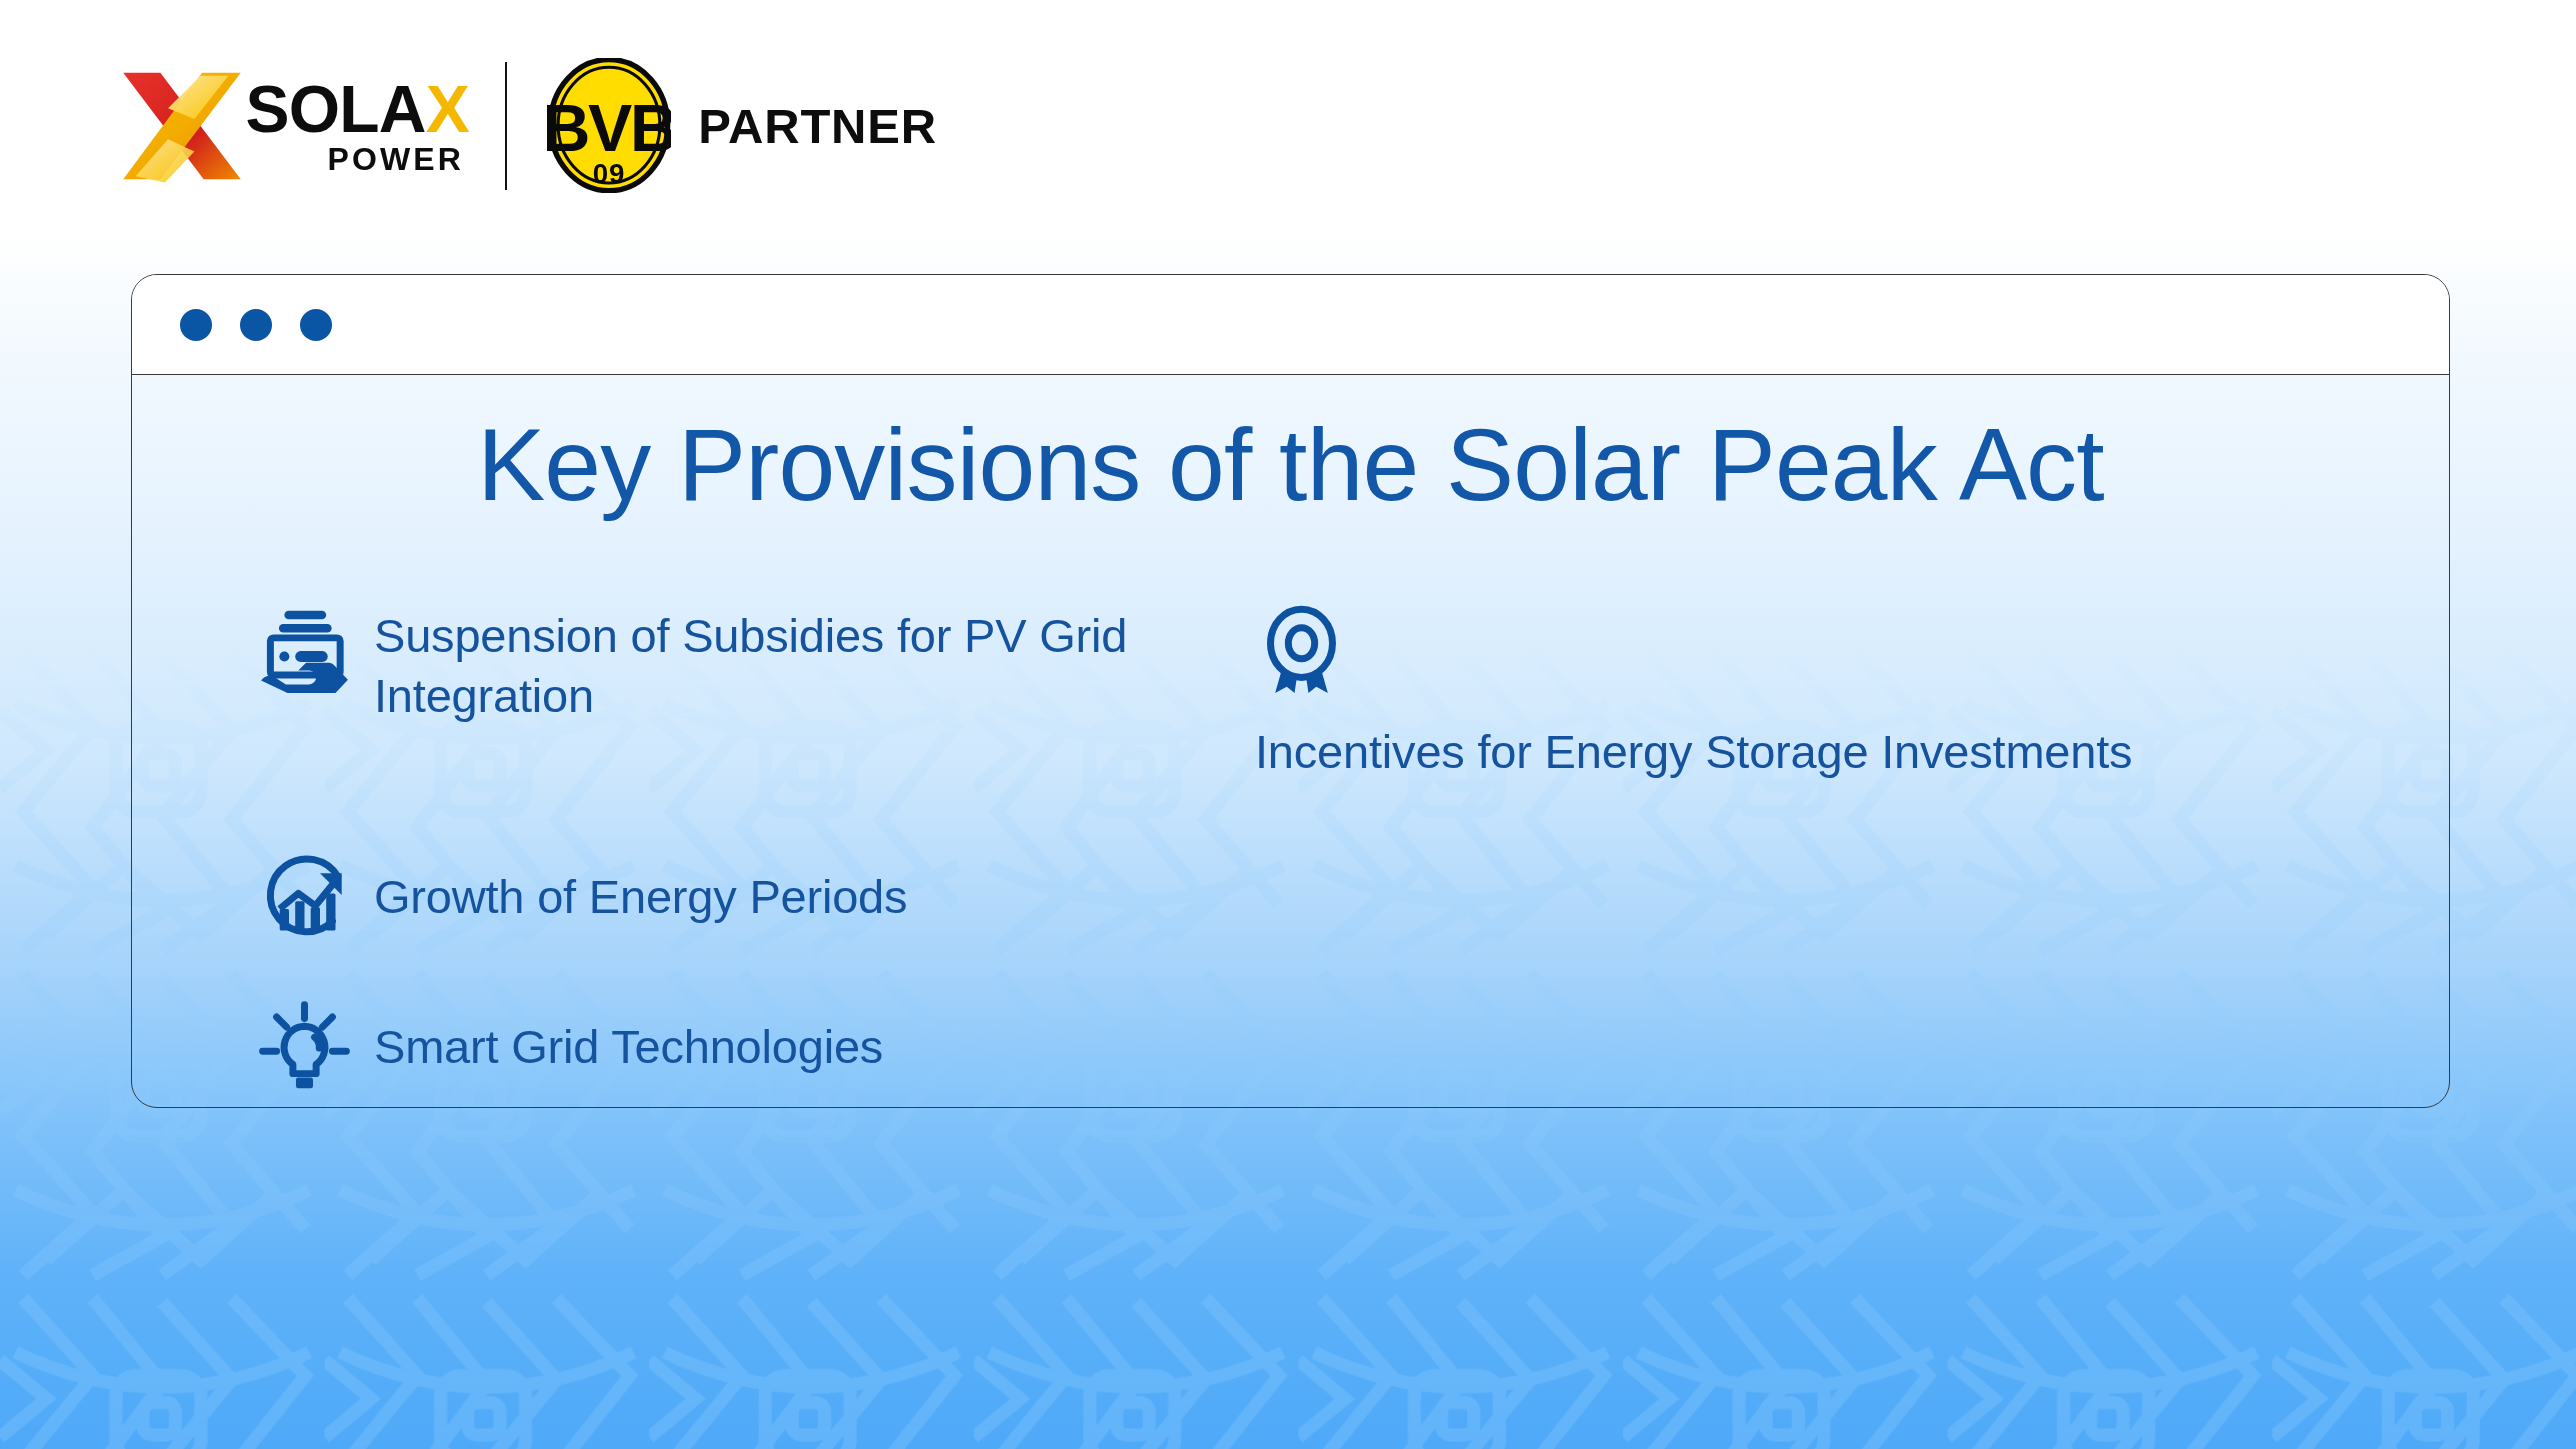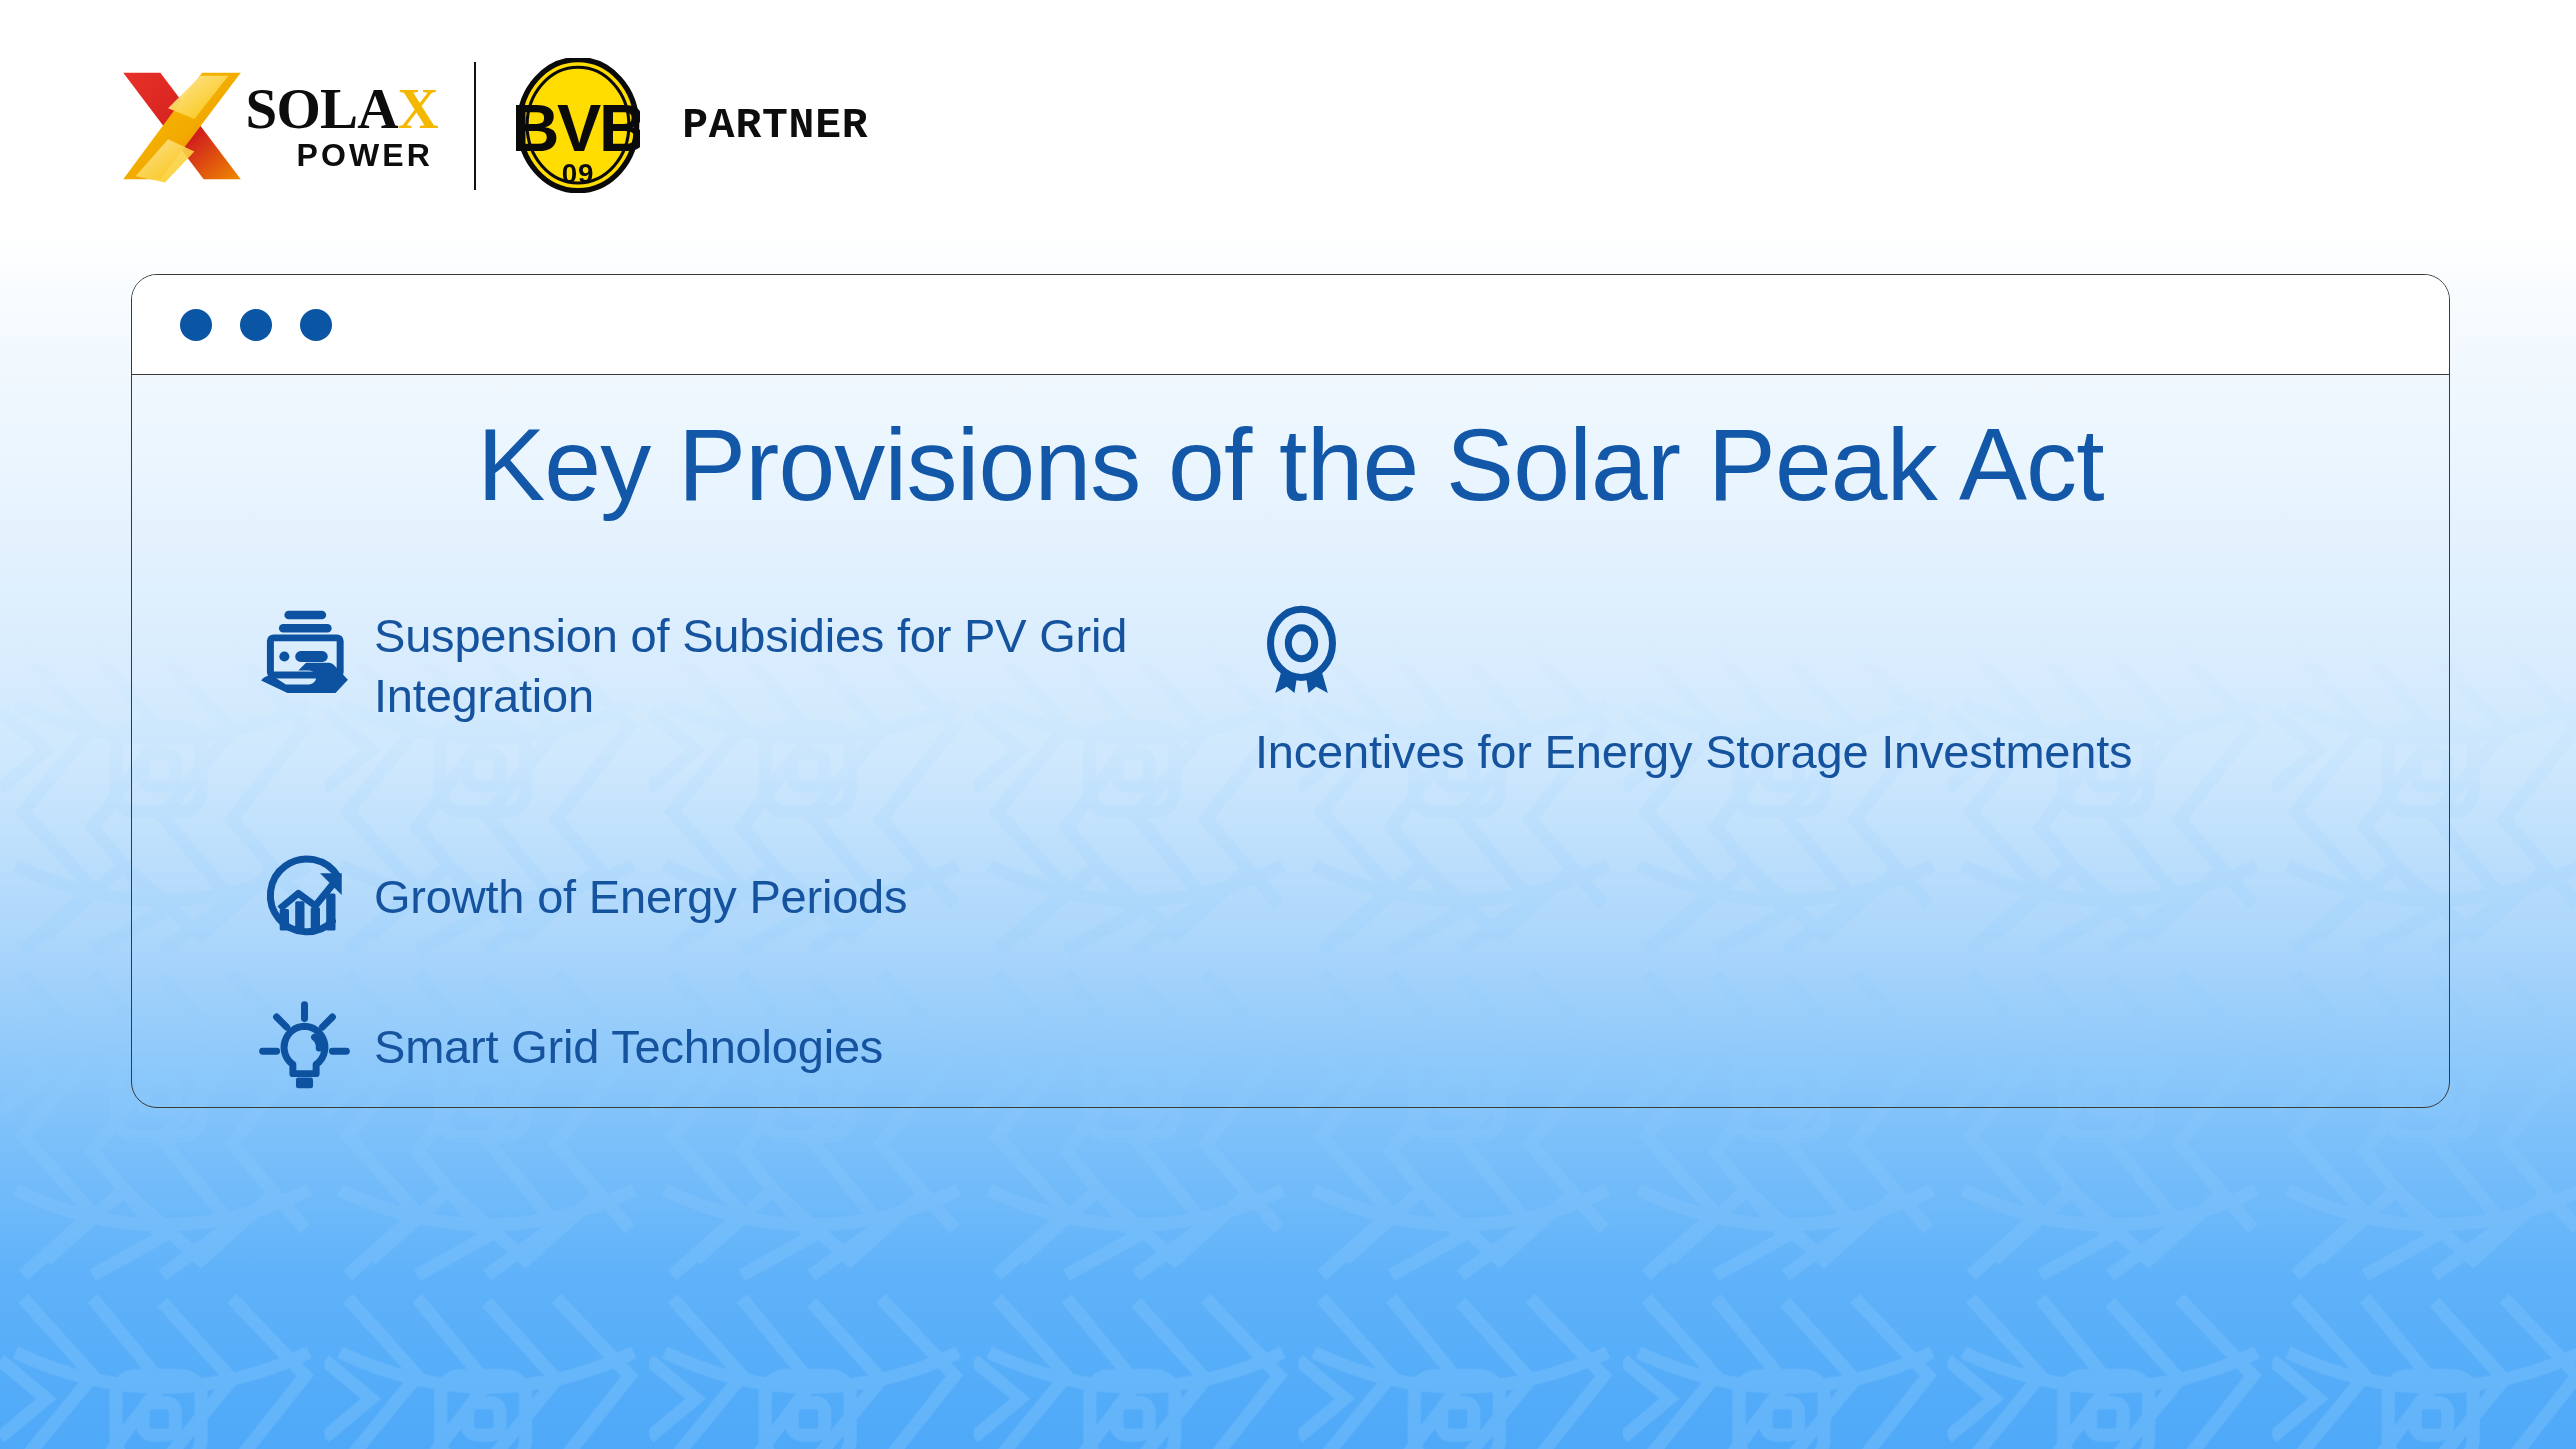--- a/index.html
+++ b/index.html
@@ -49,46 +49,46 @@
 
   
   .solax-mark { width:124px; height:116px; flex:0 0 auto; }
 
   .solax-word {
     margin-left:1.5px;
     display:flex; flex-direction:column; align-items:flex-end;
     line-height:1;
   }
   .solax-word .line1 {
-    font-size:57px; font-weight:bold; letter-spacing:-0.8px;
-    font-family:Liberation Serif, serif;
+    font-size:66px; font-weight:bold; letter-spacing:-0.8px;
+    font-family:Liberation Sans, sans-serif;
     color:#0d0d0d;
   }
   .solax-word .line1 .xgold { color:#f5b800; }
   .solax-word .line2 {
     margin-top:1.5px; margin-right:5px;
     font-size:32px; font-weight:bold; letter-spacing:3.1px;
     color:#0d0d0d;
   }
 
   .logo-divider {
     width:2.3px; height:128px;
     background:#111;
     margin:0 40px 0 36px;
     flex:0 0 auto;
   }
 
   .bvb-badge { width:124px; height:135px; flex:0 0 auto; }
 
   .partner-word {
-    margin-left:42px;
-    font-size:43px; font-weight:bold;
+    margin-left:27px;
+    font-size:49px; font-weight:bold;
     letter-spacing:0.8px;
     color:#0d0d0d;
-    font-family:Liberation Mono, monospace;
+    font-family:Liberation Sans, sans-serif;
     transform:scaleX(1.0);
   }
 
   
   #browser-card {
     position:absolute;
     left:131px; top:274px;
     width:2319px; height:834px;
     border:1.5px solid #3a3a3a;
     border-radius:26px;

